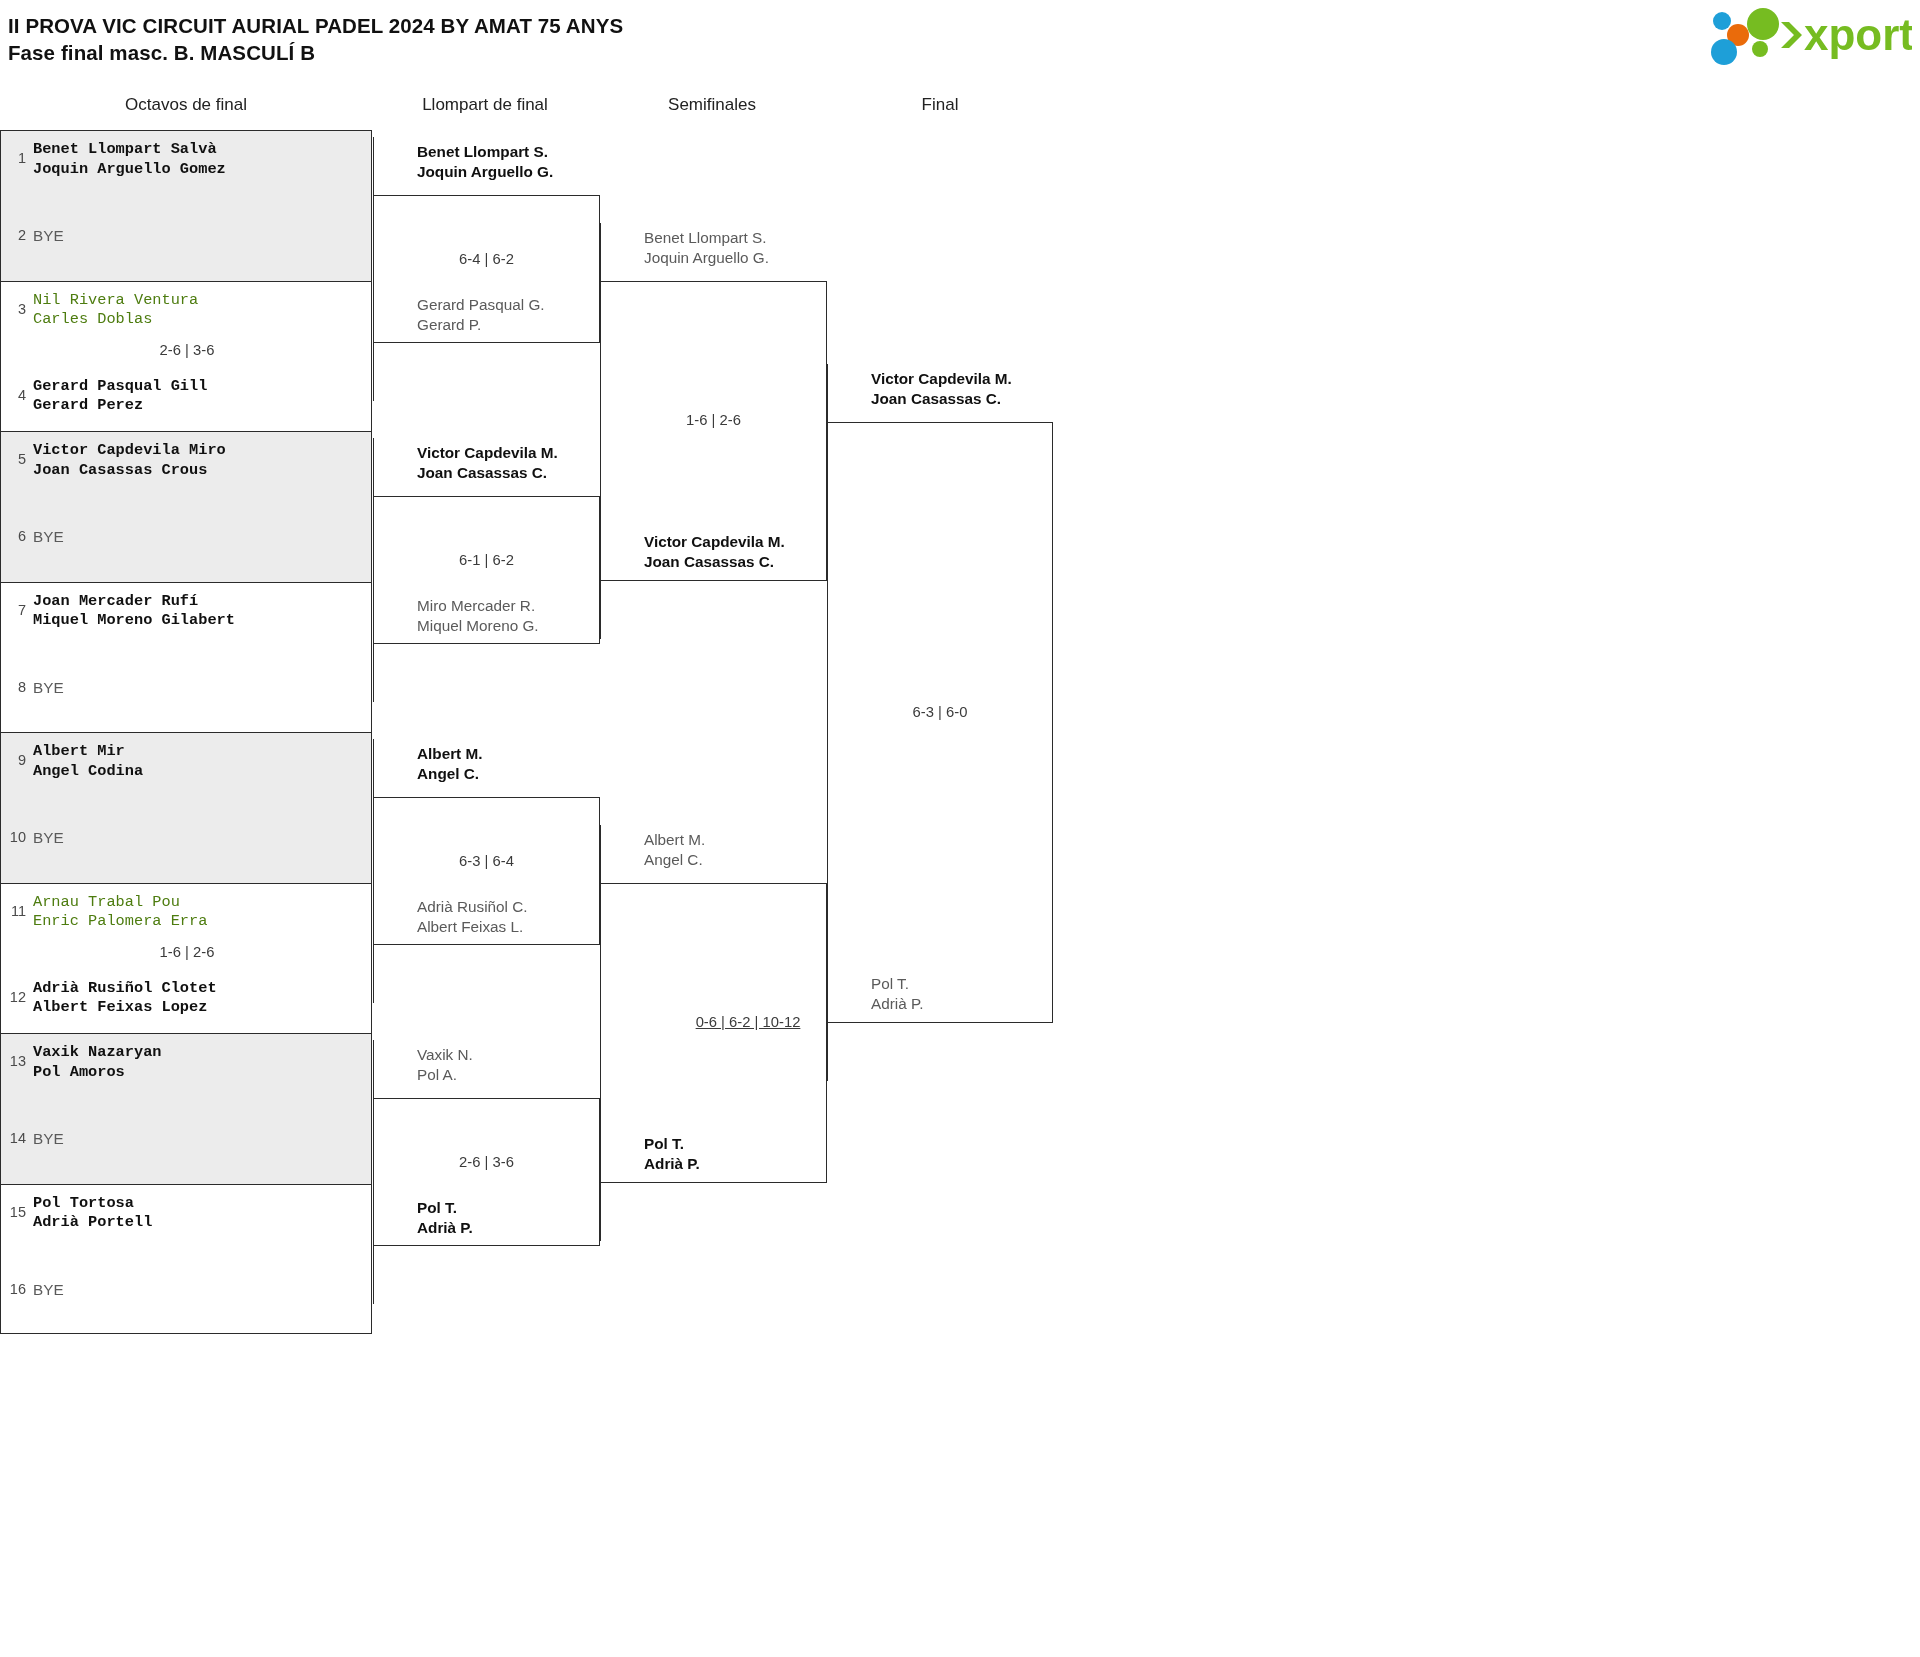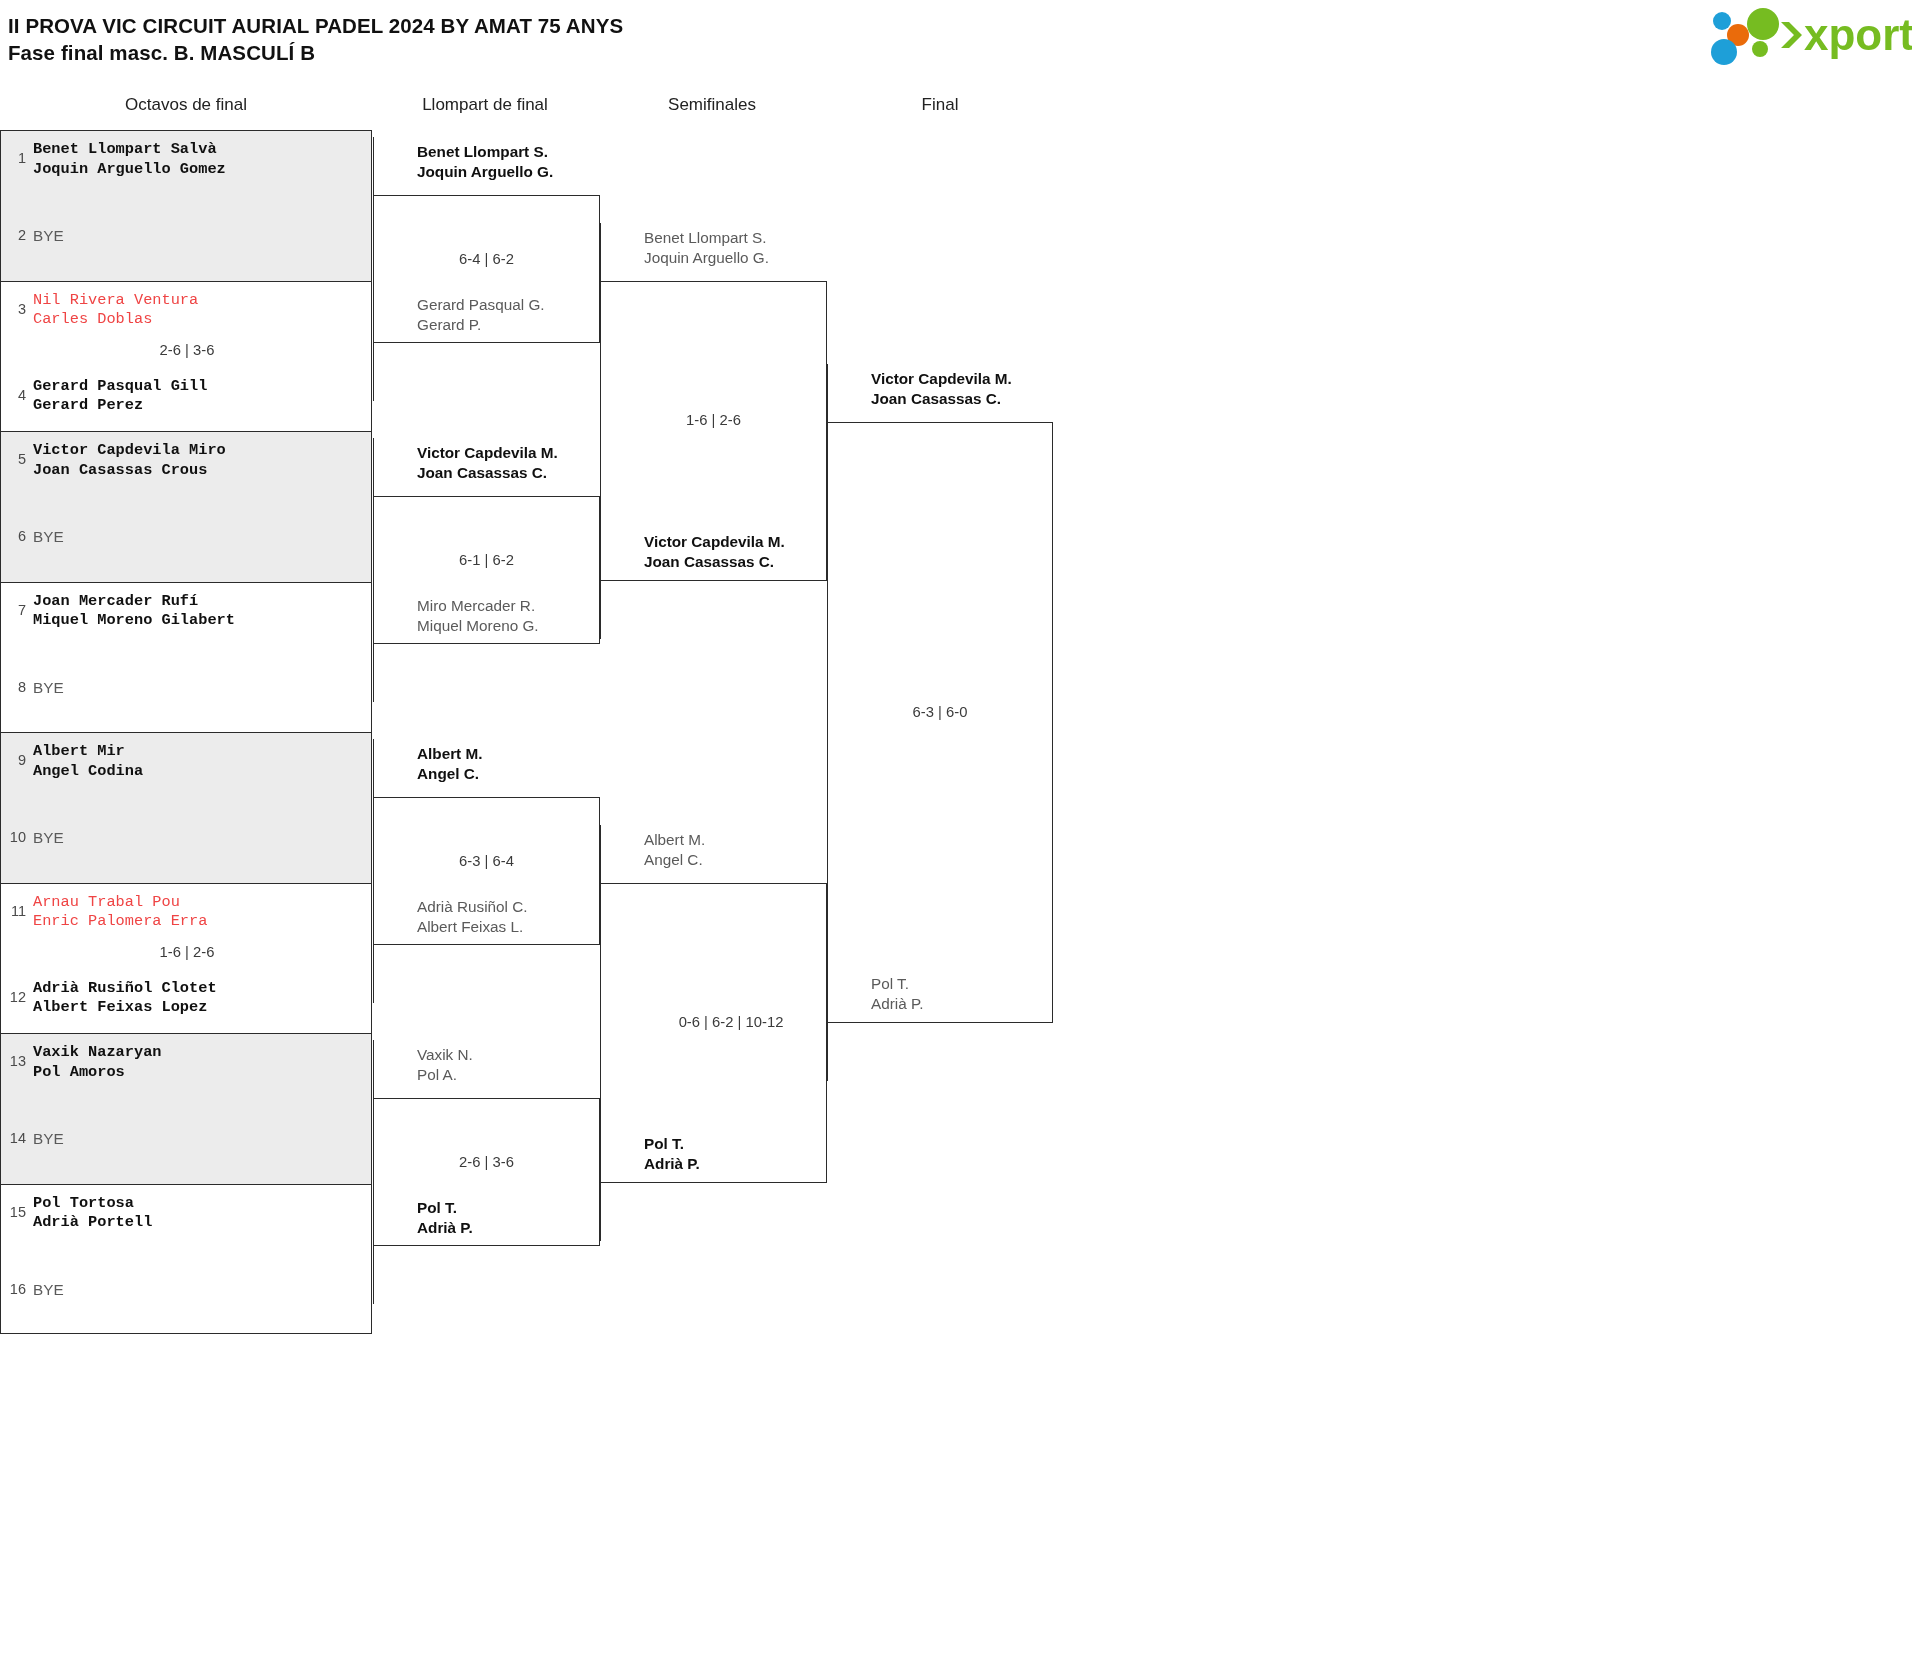--- a/index.html
+++ b/index.html
@@ -45,21 +45,21 @@
   .r1pair.last { border-bottom: 1.4px solid #2b2b2b; }
 
   .r1slot { position: absolute; left: 0; width: 372px; display: flex; align-items: flex-start; }
   .r1slot.top { top: 9px; }
   .r1slot.bot { top: 95px; }
   .r1seed {
     width: 32px; flex: 0 0 32px; text-align: right; padding-right: 7px;
     font-size: 14.5px; color: #4a4a4a; line-height: 19px;
   }
   .r1seed.two-line { padding-top: 9px; }
-  .r1names { font-size: 15.3px; line-height: 19.5px; color: #ef4444; font-weight: 400; }
+  .r1names { font-size: 15.3px; line-height: 19.5px; color: #4d7c0f; font-weight: 400; }
   .r1names.win { color: #101010; font-weight: 700; }
   .r1names .nm { display: block; white-space: nowrap; font-family: Liberation Mono, monospace; }
   .r1bye { font-size: 15.3px; line-height: 19.5px; color: #5a5a5a; }
 
   .r1score {
     position: absolute; left: 0; top: 60px; width: 372px;
     text-align: center; font-size: 14.8px; color: #3b3b3b;
   }
 
   
@@ -271,21 +271,21 @@
         <span class="nm">Victor Capdevila M.</span>
         <span class="nm">Joan Casassas C.</span>
       </div>
       <div class="vstub" style="left: 600px; top: 223px; height: 58px;"></div>
       <div class="vstub" style="left: 600px; top: 581px; height: 58px;"></div>
       <div class="mnames" style="left: 602px; top: 830px;">
         <span class="nm">Albert M.</span>
         <span class="nm">Angel C.</span>
       </div>
       <div class="mbox" style="left: 600px; top: 883px; width: 227px; height: 300px;"></div>
-      <div class="mscore" style="left: 603px; top: 1014px; width: 256px;">0-6 | 6-2 | 10-12</div>
+      <div class="mscore" style="left: 620px; top: 1014px; width: 256px; text-decoration: underline;">0-6 | 6-2 | 10-12</div>
       <div class="mnames win" style="left: 602px; top: 1134px;">
         <span class="nm">Pol T.</span>
         <span class="nm">Adrià P.</span>
       </div>
       <div class="vstub" style="left: 600px; top: 825px; height: 58px;"></div>
       <div class="vstub" style="left: 600px; top: 1183px; height: 58px;"></div>
       <div class="mnames win" style="left: 829px; top: 369px;">
         <span class="nm">Victor Capdevila M.</span>
         <span class="nm">Joan Casassas C.</span>
       </div>

